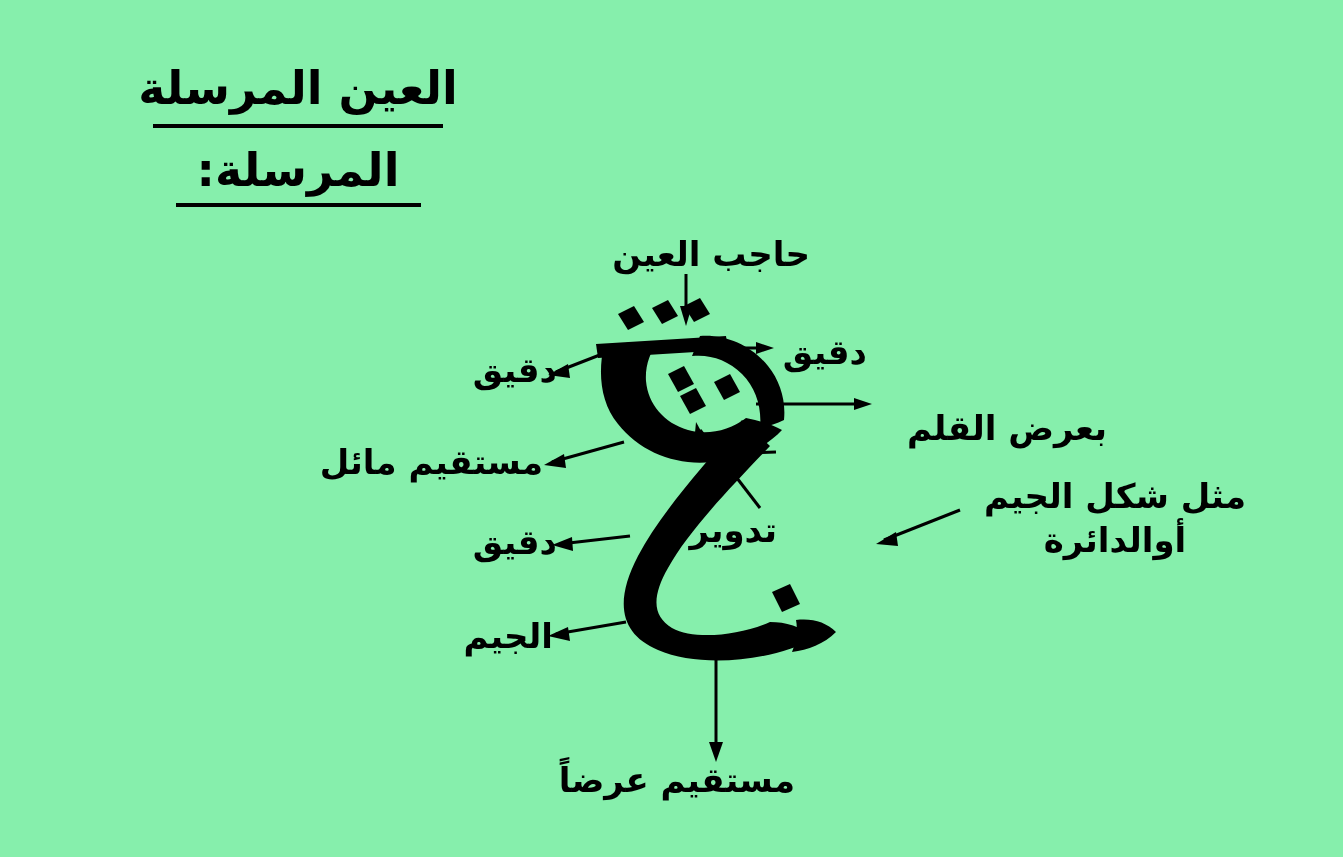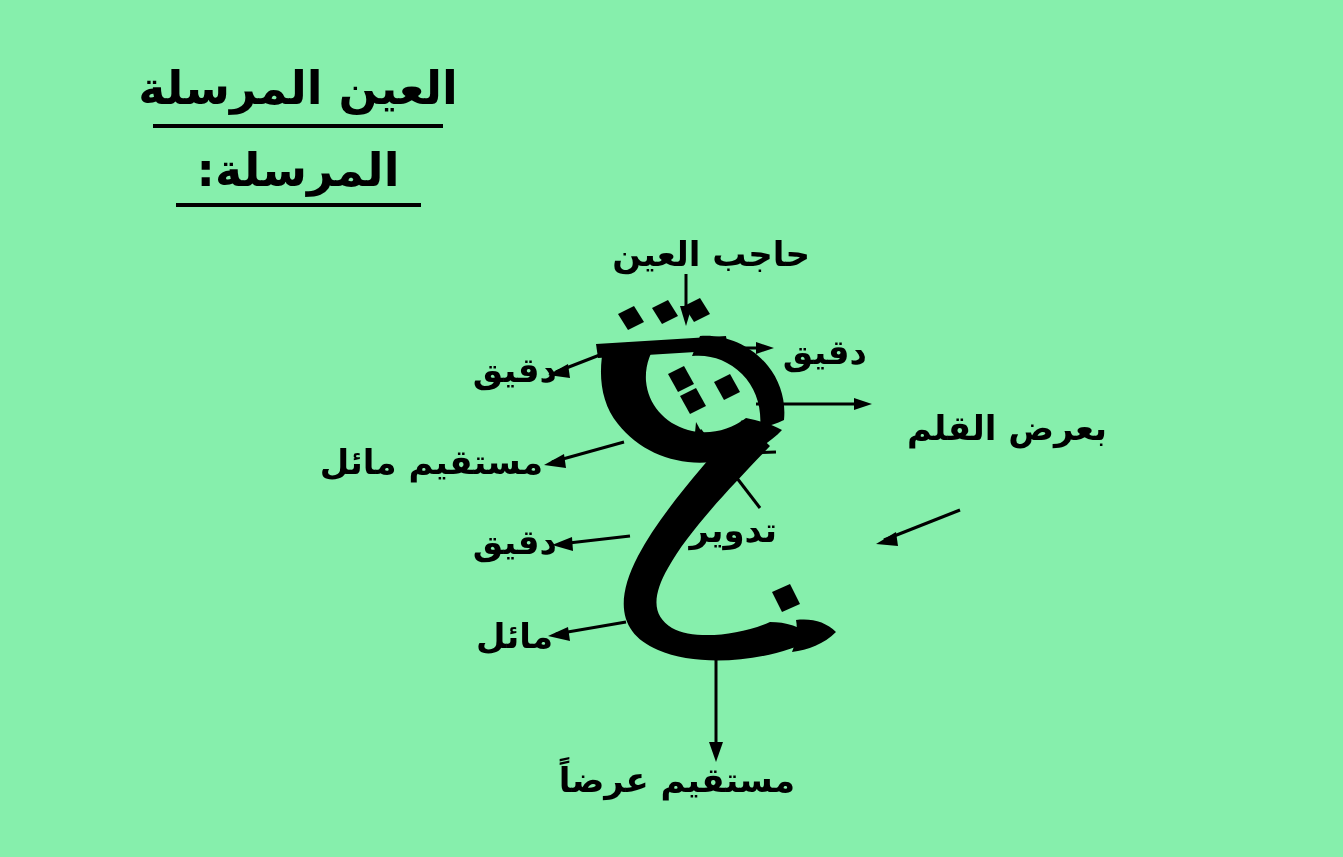--- a/index.html
+++ b/index.html
@@ -172,18 +172,22 @@
   <div class="lbl s34" style="top:330px; right:476px;">دقيق</div>
 
   <div class="lbl s34" style="top:382px; right:236px;margin-top:24px;">بعرض القلم</div>
 
   <div class="lbl s34" style="top:440px; right:800px;">مستقيم مائل</div>
 
   <div class="lbl s34" style="top:508px; right:566px;">تدوير</div>
 
   <div class="lbl s34" style="top:520px; right:786px;">دقيق</div>
 
-  <div class="lbl s34" style="top:614px; right:790px;">مائل</div>
+  <div class="lbl s34" style="top:614px; right:790px;">الجيم</div>
 
   <div class="lbl s34" style="top:758px; right:548px;text-align:right;">مستقيم عرضاً</div>
 
+  <div class="lbl s34 multi" style="top:474px; right:88px; width:280px;">
+      <div>مثل شكل الجيم</div>
+      <div>أوالدائرة</div>
+    </div>
 
 </div>
 
 </body></html>

